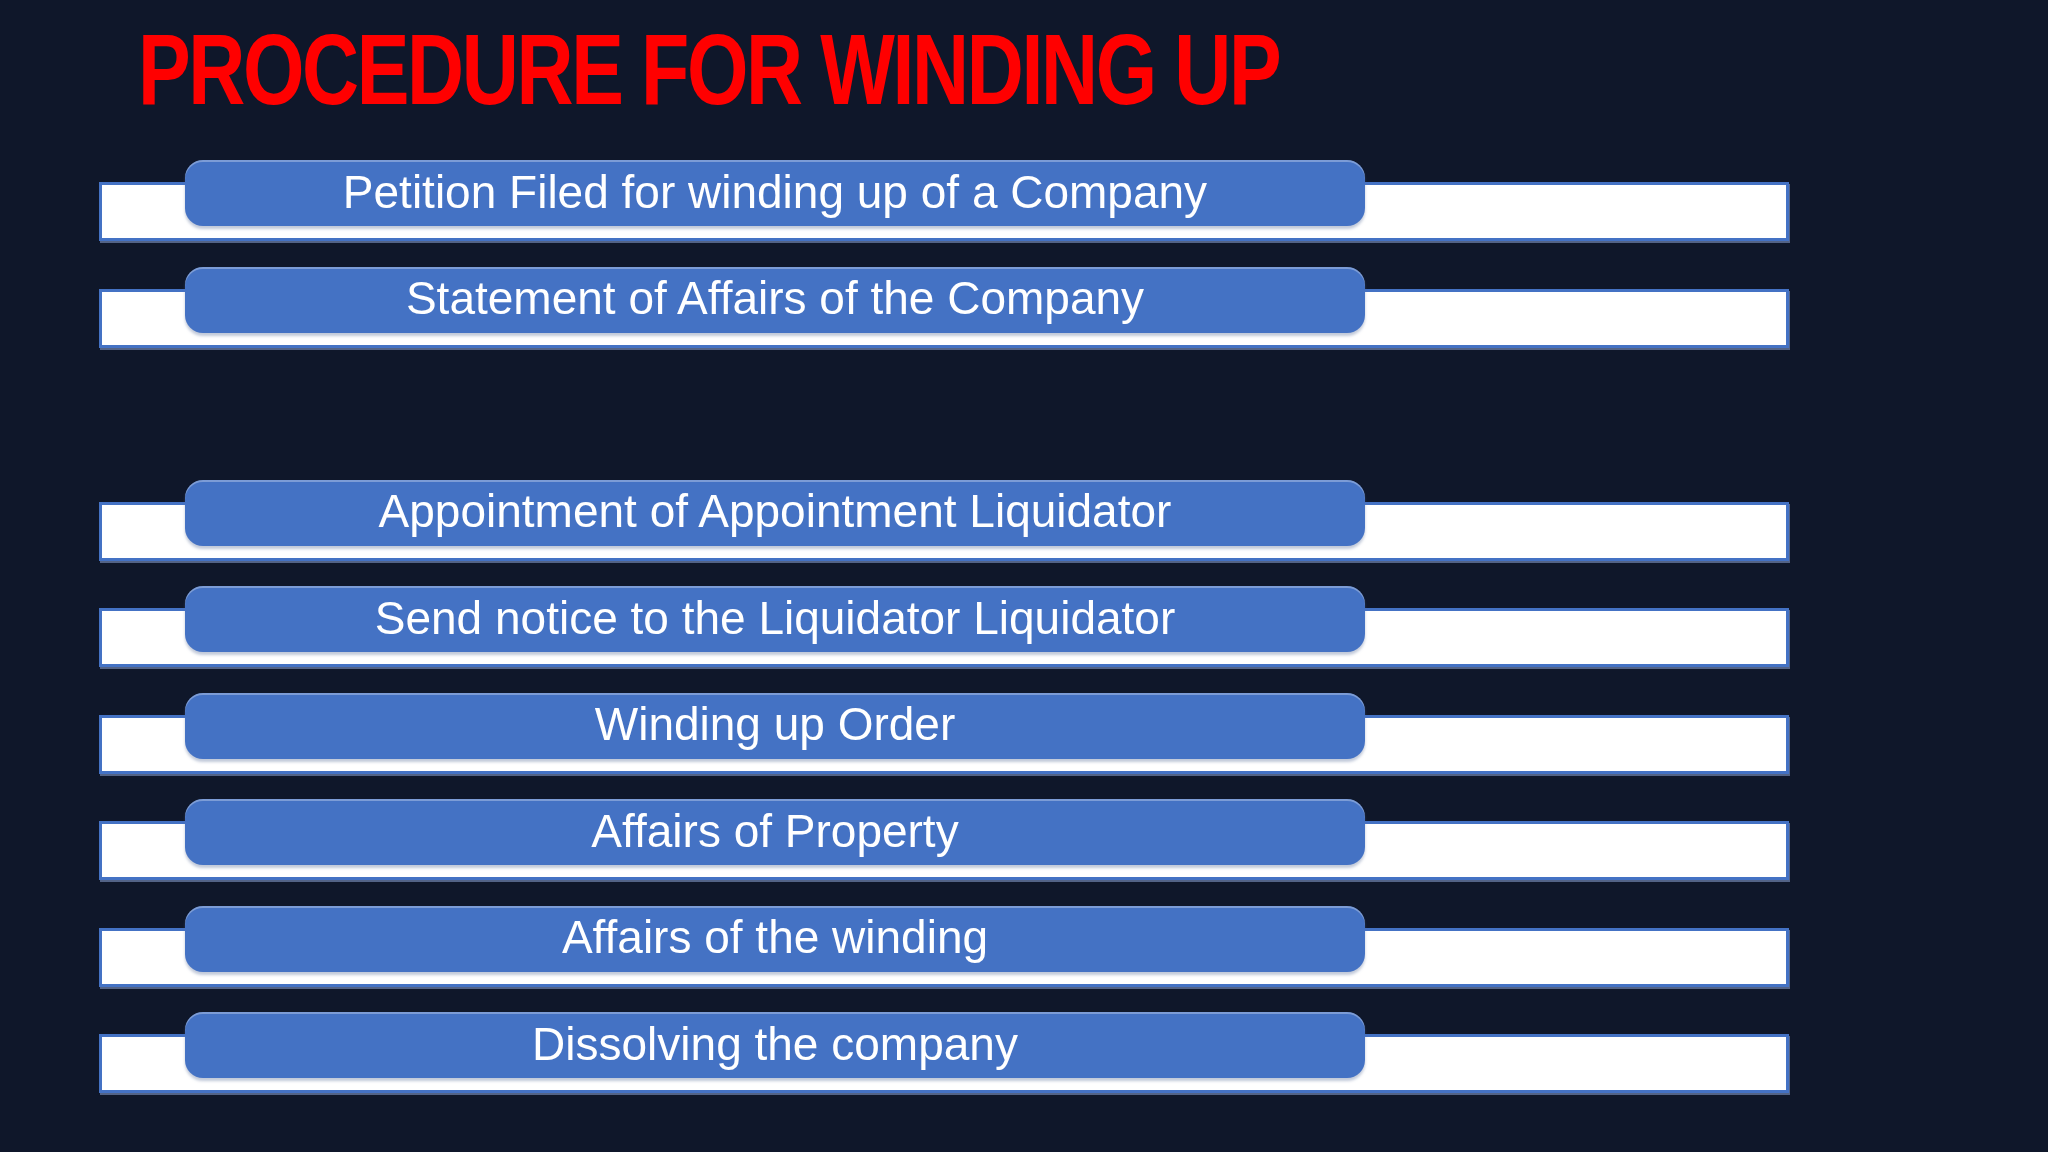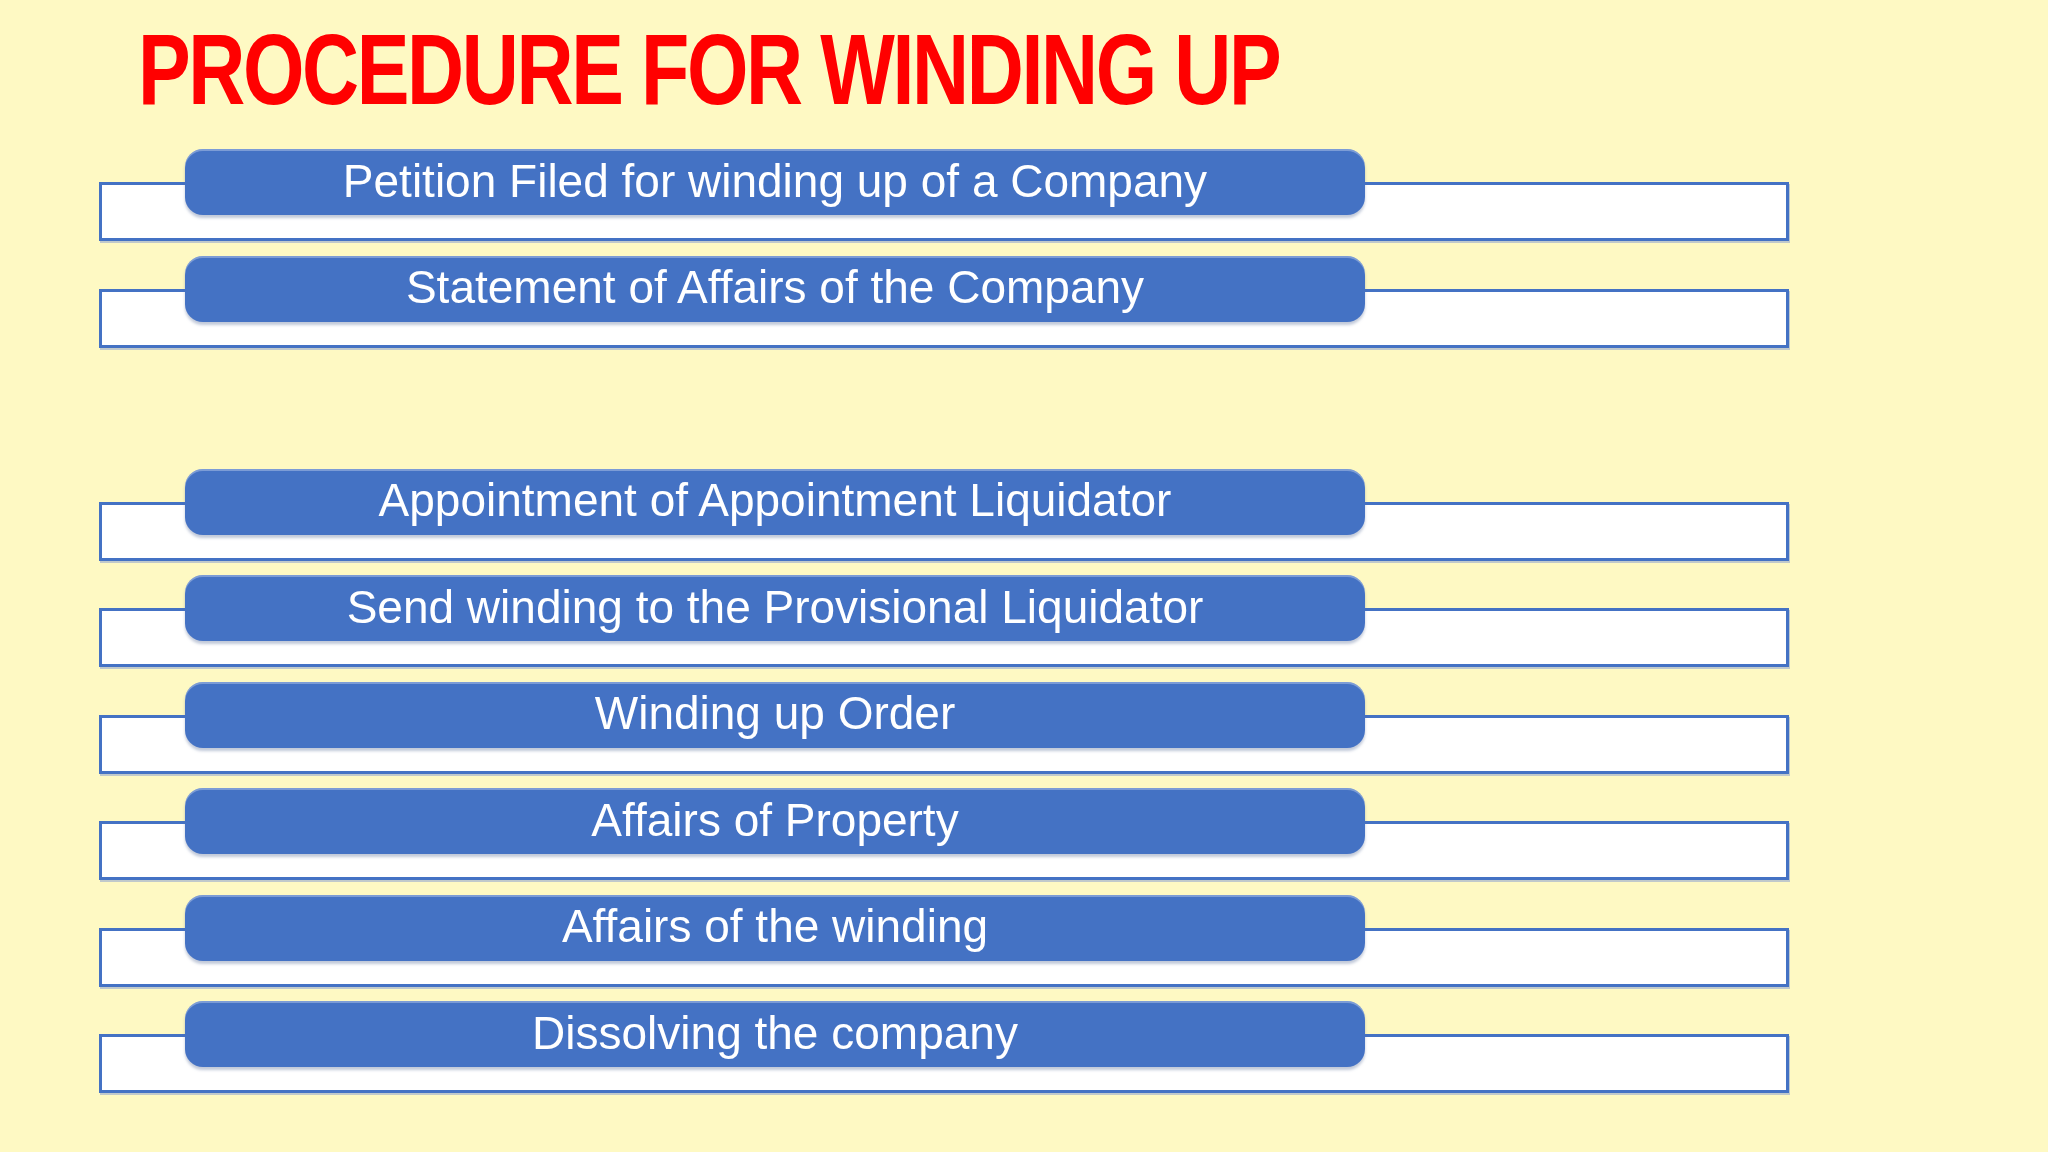--- a/index.html
+++ b/index.html
@@ -4,21 +4,21 @@
 <style>
   html, body {
     margin: 0;
     padding: 0;
     background: #ffffff;
   }
   .slide {
     position: relative;
     width: 2048px;
     height: 1152px;
-    background: #fef9c3;
+    background: #0f172a;
     overflow: hidden;
     font-family: "Liberation Sans", sans-serif;
   }
   .title {
     position: absolute;
     left: 138px;
     top: 22px;
     margin: 0;
     font-size: 100px;
     line-height: 0.95;
@@ -48,21 +48,21 @@
     height: 59px;
     box-sizing: border-box;
     background: #ffffff;
     border: 3px solid #4472c4;
     box-shadow: 1px 2px 0 rgba(140, 163, 210, 0.55);
     z-index: 1;
   }
   .bar {
     position: absolute;
     left: 185px;
-    top: 0;
+    top: 11px;
     width: 1180px;
     height: 66px;
     box-sizing: border-box;
     background: #4472c4;
     border-radius: 18px;
     z-index: 2;
     display: flex;
     align-items: center;
     justify-content: center;
     box-shadow: inset 0 2px 0 rgba(255, 255, 255, 0.30),
@@ -103,21 +103,21 @@
     <div class="row" style="--i:3">
       <div class="track"></div>
       <div class="bar">
         <span class="bar-label">Appointment of Appointment Liquidator</span>
       </div>
     </div>
 
     <div class="row" style="--i:4">
       <div class="track"></div>
       <div class="bar">
-        <span class="bar-label">Send winding to the Provisional Liquidator</span>
+        <span class="bar-label">Send notice to the Liquidator Liquidator</span>
       </div>
     </div>
 
     <div class="row" style="--i:5">
       <div class="track"></div>
       <div class="bar">
         <span class="bar-label">Winding up Order</span>
       </div>
     </div>
 

